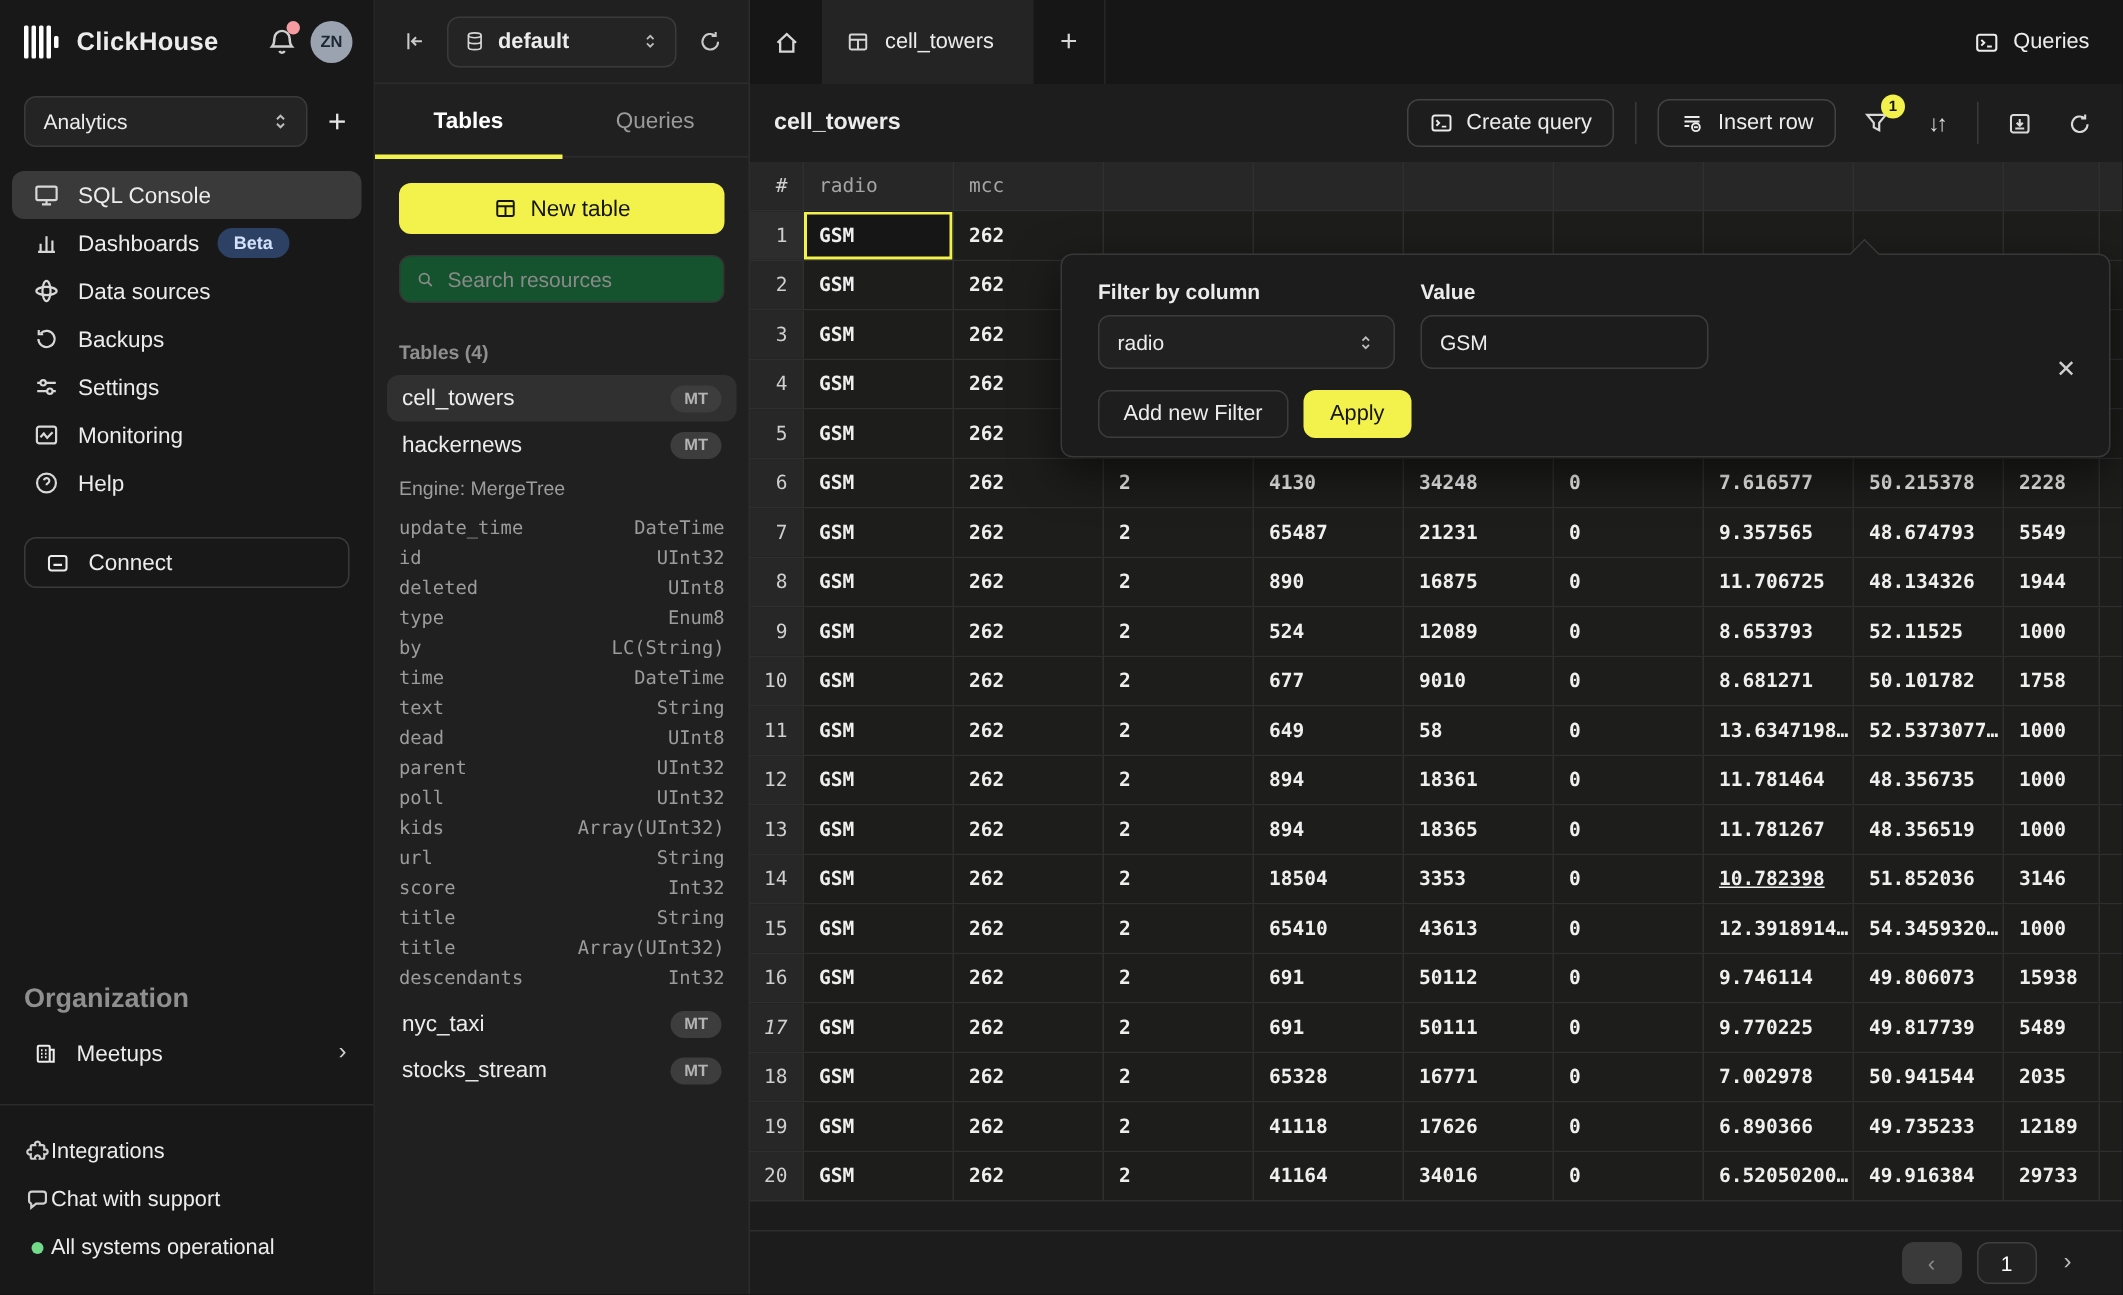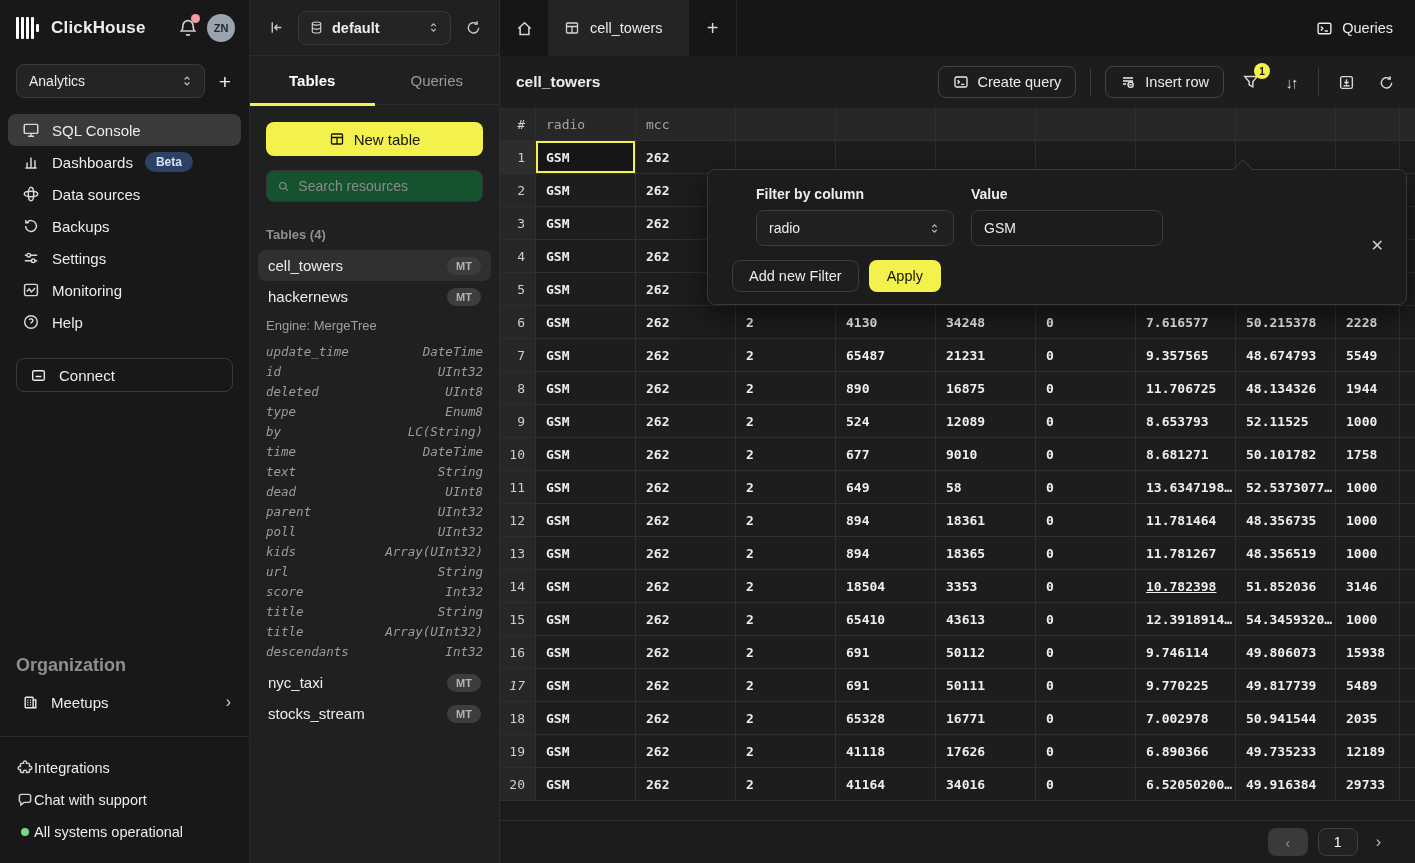--- a/index.html
+++ b/index.html
@@ -53,21 +53,21 @@
   .search-box input { background:none; border:none; outline:none; color:#ddd; font-size:14px; width:100%; font-family:"Liberation Sans",sans-serif; }
   .search-box input::placeholder { color:#8a8a8a; }
   .tables-label { margin-top:25px; font-size:13px; font-weight:700; color:#8f8f8f; }
   .tbl-row { margin:0 -8px; padding:0 10px; height:31px; display:flex; align-items:center; border-radius:8px; cursor:pointer; }
   .tbl-row.first { margin-top:8px; }
   .tbl-row.active { background:#303030; }
   .tbl-row .tname { flex:1; font-size:15px; }
   .badge-mt { background:#3d3d3d; color:#b3b3b3; font-size:11px; font-weight:700; padding:3px 9px; border-radius:10px; }
   .engine-line { font-size:13px; color:#9e9e9e; padding:6px 0 8px 0; }
   .schema { padding-bottom:6px; }
-  .schema-row { display:flex; justify-content:space-between; font-family:"DejaVu Sans Mono",monospace; font-size:12.5px; color:#9c9c9c; height:20px; align-items:center;font-style:italic; }
+  .schema-row { display:flex; justify-content:space-between; font-family:"DejaVu Sans Mono",monospace; font-size:12.5px; color:#9c9c9c; height:20px; align-items:center; }
 
   
   .main { flex:1; display:flex; flex-direction:column; position:relative; background:#1c1c1c; min-width:0; }
   .tabbar { height:56px; background:#161616; display:flex; align-items:stretch; flex-shrink:0; }
   .home-cell { width:48px; display:flex; align-items:center; justify-content:center; color:#d6d6d6; cursor:pointer; }
   .main-tab { width:141px; background:#242424; display:flex; align-items:center; gap:10px; padding:0 16px; cursor:pointer; }
   .main-tab .tab-label { font-size:14.5px; font-weight:500; }
   .tab-plus { width:48px; display:flex; align-items:center; justify-content:center; color:#d6d6d6; font-size:20px; cursor:pointer; border-right:1px solid #262626; }
   .queries-btn { margin-left:auto; margin-right:22px; align-self:center; background:none; border:none; color:#ececec; font-size:14.5px; display:flex; align-items:center; gap:9px; cursor:pointer; }
   .headerbar { height:52px; background:#1d1d1d; display:flex; align-items:center; padding:0 16px; flex-shrink:0; }
@@ -91,21 +91,21 @@
   .gcell.sel { box-shadow:inset 0 0 0 2px #f3f24c; background:#161616; }
 
   .gridfooter { height:43px; border-top:1px solid #2e2e2e; display:flex; align-items:center; justify-content:flex-end; gap:10px; padding-right:26px; flex-shrink:0; background:#1c1c1c; }
   .pg-prev { width:40px; height:28px; background:#3a3a3a; border:none; border-radius:8px; color:#8c8c8c; font-size:15px; cursor:default; }
   .pg-page { width:40px; height:28px; background:#222; border:1px solid #3f3f3f; border-radius:8px; color:#fff; font-size:14px; display:flex; align-items:center; justify-content:center; }
   .pg-next { background:none; border:none; color:#bdbdbd; font-size:16px; padding:0 8px; cursor:pointer; }
 
   
   .popup { position:absolute; left:207px; right:8px; top:61px; height:136px; background:#1c1c1c; border:1px solid #383838; border-radius:8px; box-shadow:0 10px 30px rgba(0,0,0,.55); z-index:5; padding:16px 24px; }
   .popup .caret { position:absolute; top:-8px; left:528px; width:14px; height:14px; background:#1c1c1c; border-left:1px solid #383838; border-top:1px solid #383838; transform:rotate(45deg); }
-  .pop-grid { display:flex; gap:17px;margin-left:24px; }
+  .pop-grid { display:flex; gap:17px; }
   .pop-field { display:flex; flex-direction:column; gap:8px; }
   .pop-label { font-size:14px; font-weight:700; }
   .pop-select { width:198px; height:36px; background:#212121; border:1px solid #3c3c3c; border-radius:8px; display:flex; align-items:center; padding:0 12px; gap:8px; cursor:pointer; }
   .pop-select span { flex:1; font-size:14px; }
   .pop-input { width:192px; height:36px; background:#1c1c1c; border:1px solid #3c3c3c; border-radius:8px; color:#ececec; font-size:14px; padding:0 12px; font-family:"Liberation Sans",sans-serif; outline:none; }
   .pop-close { position:absolute; right:22px; top:66px; background:none; border:none; color:#cfcfcf; font-size:16px; cursor:pointer; }
   .pop-actions { margin-top:14px; display:flex; gap:10px; }
   .addfilter-btn { height:32px; border:1px solid #3c3c3c; background:#1e1e1e; border-radius:8px; color:#ececec; font-size:14.5px; font-weight:500; padding:0 16px; cursor:pointer; }
   .apply-btn { height:32px; border:none; background:#f3f24c; border-radius:8px; color:#15150d; font-size:14.5px; font-weight:500; padding:0 18px; cursor:pointer; }
 

